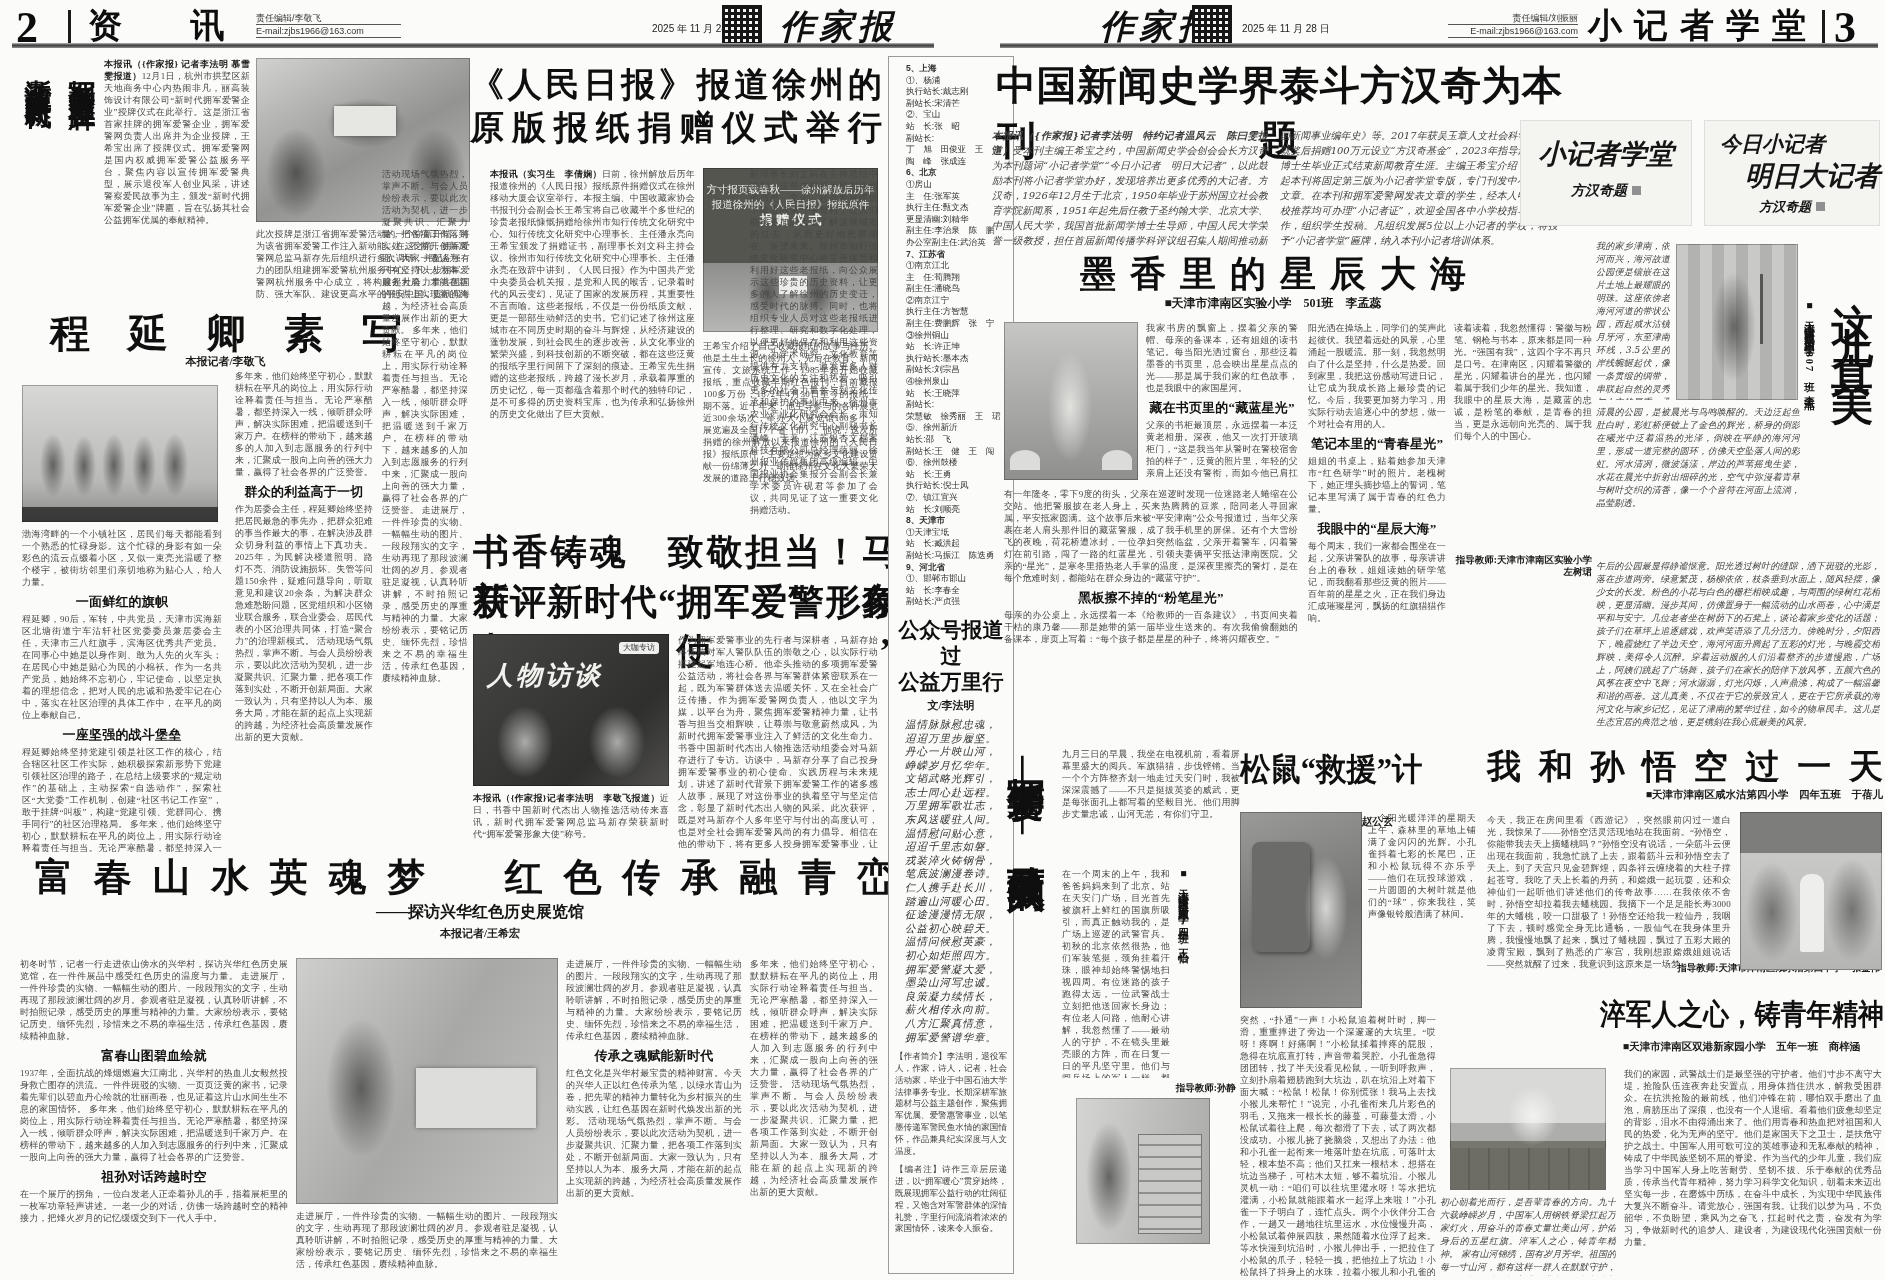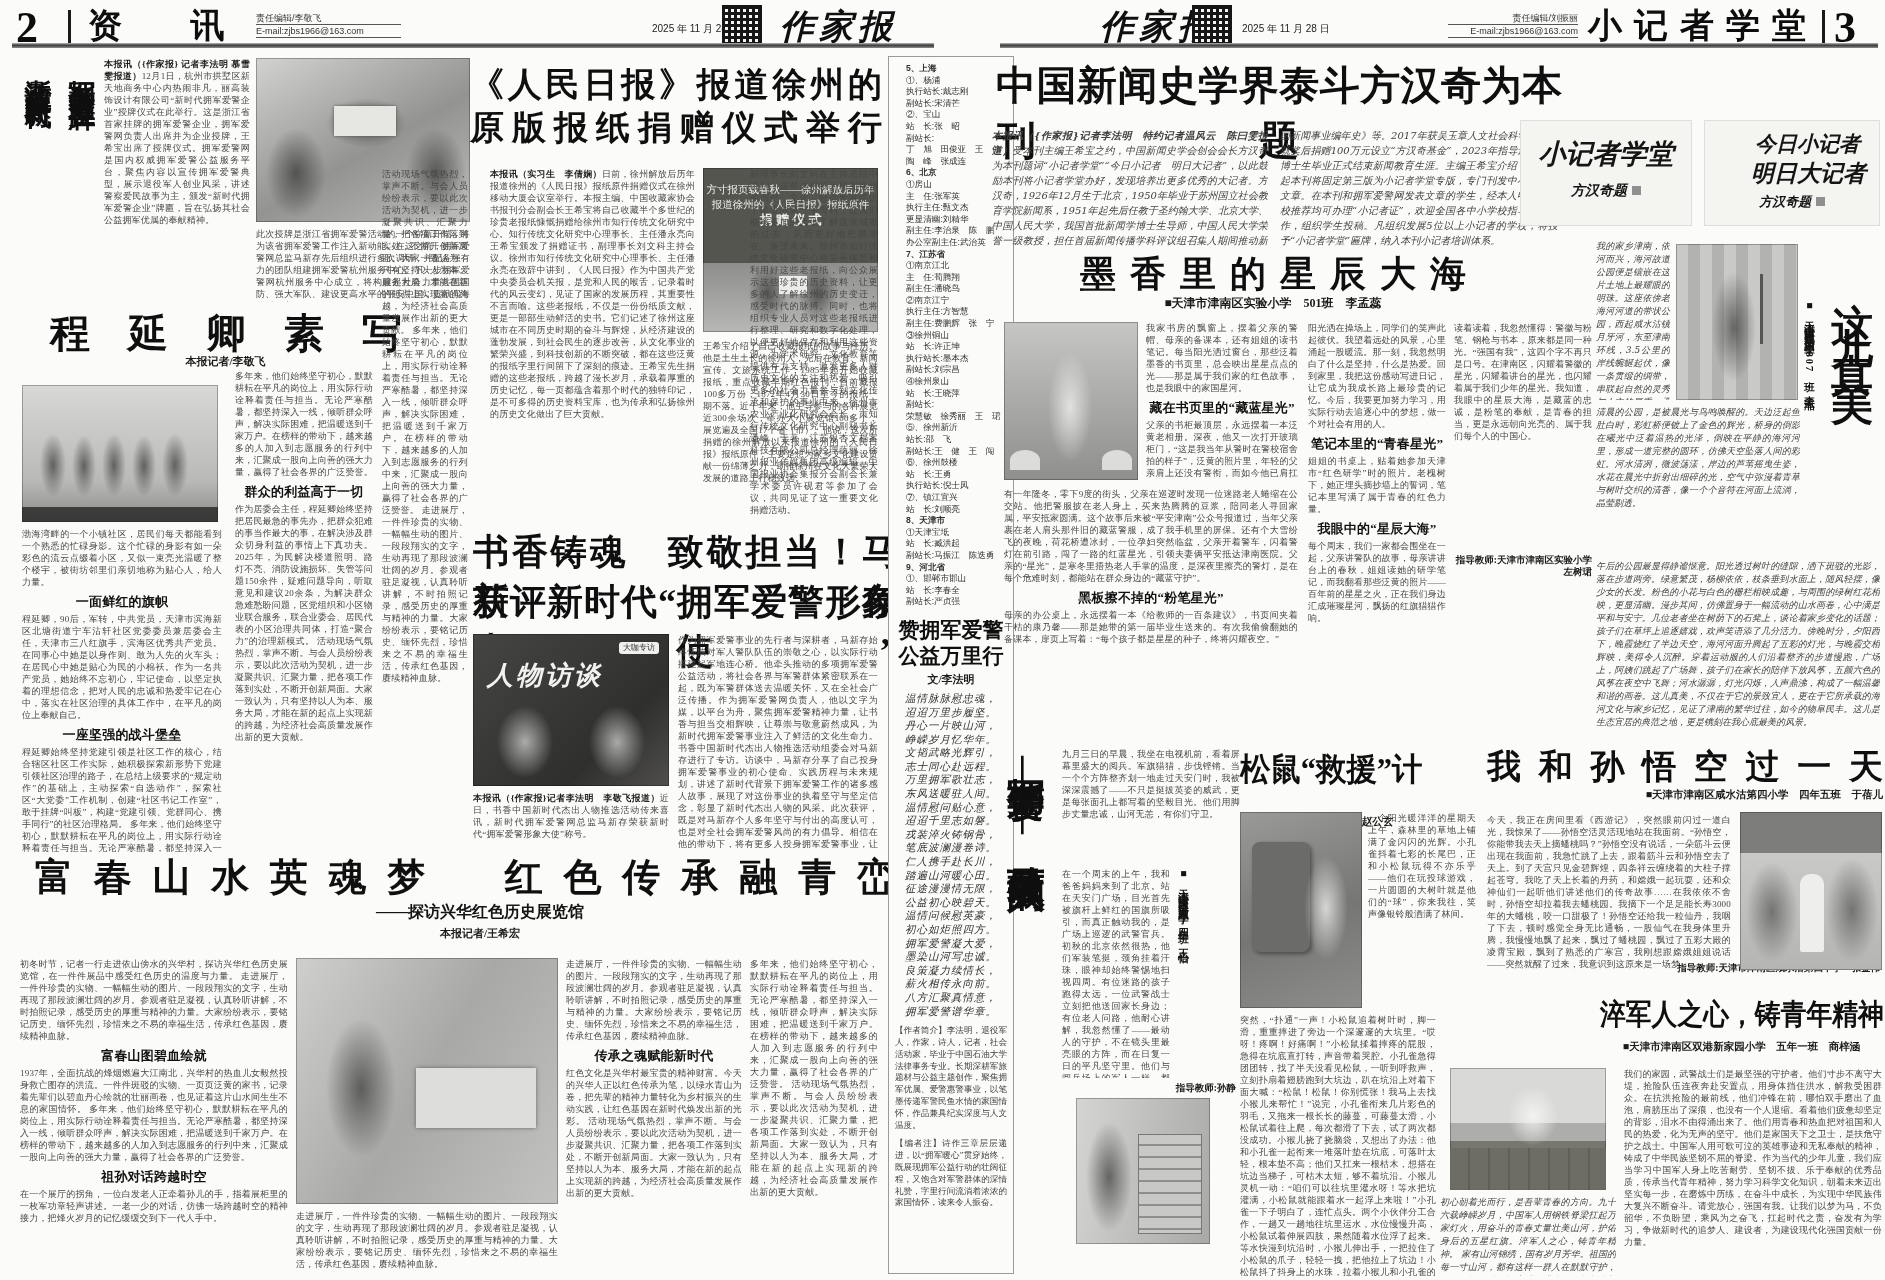--- a/index.html
+++ b/index.html
@@ -224,21 +224,21 @@
         <div class="dir-line">站　长:刘顺亮</div>
         <div class="dir-line" style="font-weight: bold;">8、天津市</div>
         <div class="dir-line">①天津宝坻</div>
         <div class="dir-line">站　长:臧洪起</div>
         <div class="dir-line">副站长:马振江　陈迭勇</div>
         <div class="dir-line" style="font-weight: bold;">9、河北省</div>
         <div class="dir-line">①、邯郸市邯山</div>
         <div class="dir-line">站　长:李春全</div>
         <div class="dir-line">副站长:严贞强</div>
       </div>
-    <div class="strip-hl" style="margin-top:9px;">赞拥军爱警</div>
+    <div class="strip-hl" style="margin-top:9px;">公众号报道过</div>
     <div class="strip-hl">公益万里行</div>
     <div class="byline" style="margin:3px 0 6px;">文/李法明</div>
     <div>
         <div class="poem-line">温情脉脉慰忠魂，</div>
         <div class="poem-line">迢迢万里步履坚。</div>
         <div class="poem-line">丹心一片映山河，</div>
         <div class="poem-line">峥嵘岁月忆华年。</div>
         <div class="poem-line">文韬武略光辉引，</div>
         <div class="poem-line">志士同心赴远程。</div>
         <div class="poem-line">万里拥军歌壮志，</div>
@@ -269,22 +269,22 @@
     <b>本报讯（{作家报}记者李法明　特约记者温风云　陈曰雯报道）</b><span>受本刊主编王希宝之约，中国新闻史学会创会会长方汉奇为本刊题词“小记者学堂”“今日小记者　明日大记者”，以此鼓励本刊将小记者学堂办好，发现培养出更多优秀的大记者。方汉奇，1926年12月生于北京，1950年毕业于苏州国立社会教育学院新闻系，1951年起先后任教于圣约翰大学、北京大学、中国人民大学，我国首批新闻学博士生导师，中国人民大学荣誉一级教授，担任首届新闻传播学科评议组召集人期间推动新闻学升为一级学科，被誉为中国新闻史学界泰斗。主要著作有《中国近代报刊史》《中国新闻事业通史》《中</span>
   </div>
   <div class="abs kflow" style="left:1280px;top:128px;width:278px;height:118px;">
     <span>国新闻事业编年史》等。2017年获吴玉章人文社会科学终身成就奖后捐赠100万元设立“方汉奇基金”，2023年指导最后一位博士生毕业正式结束新闻教育生涯。主编王希宝介绍，自本期起本刊将固定第三版为小记者学堂专版，专门刊发中小学生的文章。在本刊和拥军爱警网发表文章的学生，经本人申请，学校推荐均可办理“小记者证”，欢迎全国各中小学校指导学生创作，组织学生投稿。凡组织发展5位以上小记者的学校，将授予“小记者学堂”匾牌，纳入本刊小记者培训体系。</span>
   </div>
   <div class="abs callig" style="left:1520px;top:120px;width:172px;height:106px;">
     <div class="script" style="font-size:27px;margin-top:16px;">小记者学堂</div>
     <div class="script" style="font-size:14px;margin-top:10px;"><span>方汉奇题</span> <span class="seal"></span></div>
   </div>
   <div class="abs callig" style="left:1704px;top:120px;width:176px;height:106px;">
-    <div class="script" style="font-size:21px;margin-top:10px;text-align:left;padding-left:16px;margin-left:35px;">今日小记者</div>
-    <div class="script" style="font-size:23px;text-align:right;padding-right:14px;">明日大记者</div>
+    <div class="script" style="font-size:21px;margin-top:10px;text-align:left;padding-left:16px;">今日小记者</div>
+    <div class="script" style="font-size:27px;text-align:right;padding-right:0;">明日大记者</div>
     <div class="script" style="font-size:13px;margin-top:4px;"><span>方汉奇题</span> <span class="seal"></span></div>
   </div>
 
   <div class="abs hlt spread" style="left:1080px;top:250px;width:386px;font-size:36px;">墨香里的星辰大海</div>
   <div class="abs byline" style="left:1080px;top:296px;width:386px;font-size:12px;">■天津市津南区实验小学　501班　李孟蕊</div>
   <div class="ph" style="left:1004px;top:322px;width:134px;height:158px;background:linear-gradient(#c6c6c4,#a5a5a3 60%,#8f8f8d);">
     <span class="blob" style="left:44px;top:30px;width:44px;height:110px;background:radial-gradient(closest-side,rgba(235,235,232,.85),rgba(235,235,232,0));"></span>
     <span class="abs" style="left:6px;bottom:10px;width:30px;height:20px;background:#dcdcda;border-radius:50% 50% 0 0;"></span>
     <span class="abs" style="left:98px;bottom:10px;width:30px;height:20px;background:#dcdcda;border-radius:50% 50% 0 0;"></span>
   </div>

